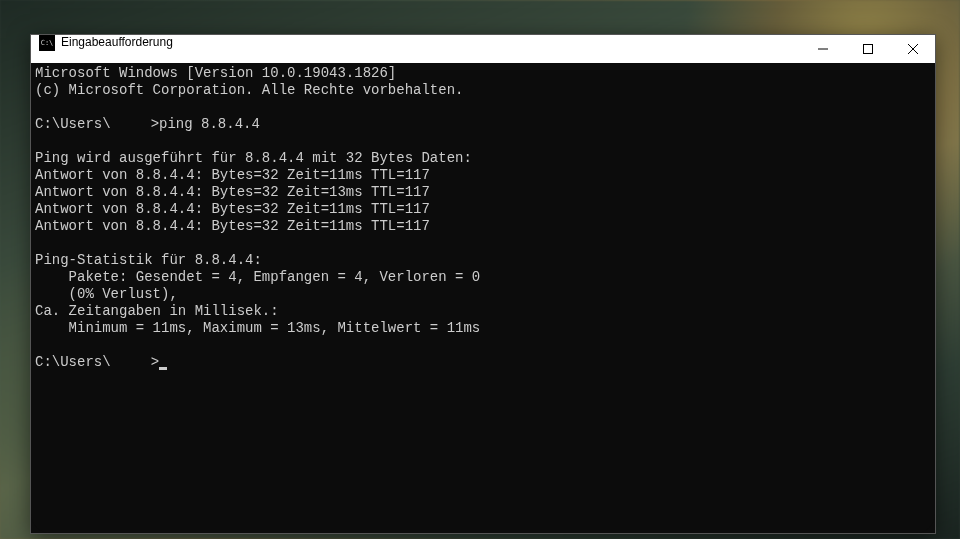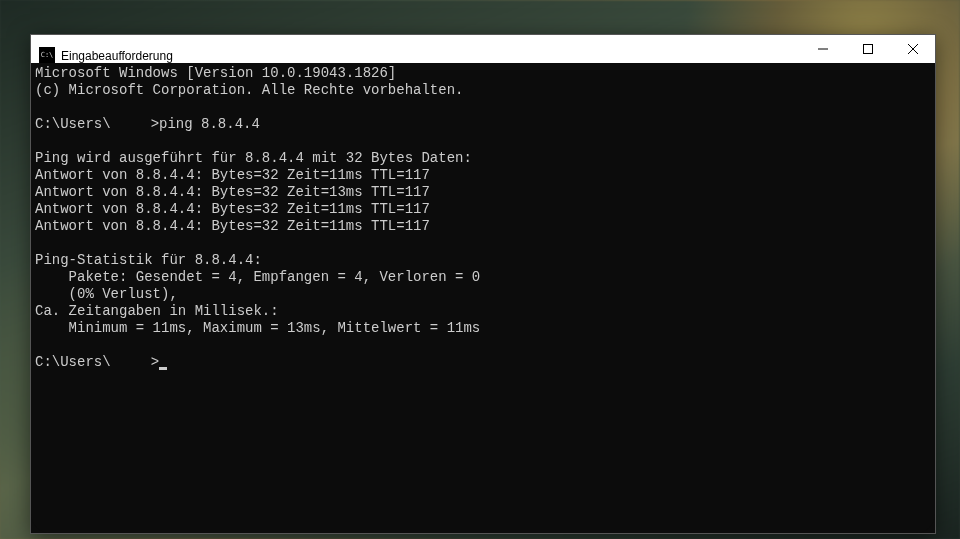--- a/index.html
+++ b/index.html
@@ -30,21 +30,21 @@
     background: #0c0c0c;
     border: 1px solid #555;
     box-shadow: 0 4px 20px rgba(0,0,0,0.5);
     display: flex;
     flex-direction: column;
   }
   .titlebar {
     height: 28px;
     background: #ffffff;
     display: flex;
-    align-items: flex-end;
+    align-items: flex-start;
     flex-shrink: 0;
   }
   .titlebar-icon {
     width: 16px;
     height: 16px;
     margin: 0 6px 0 8px;
     background: #000;
     position: relative;
     display: flex;
     align-items: center;

